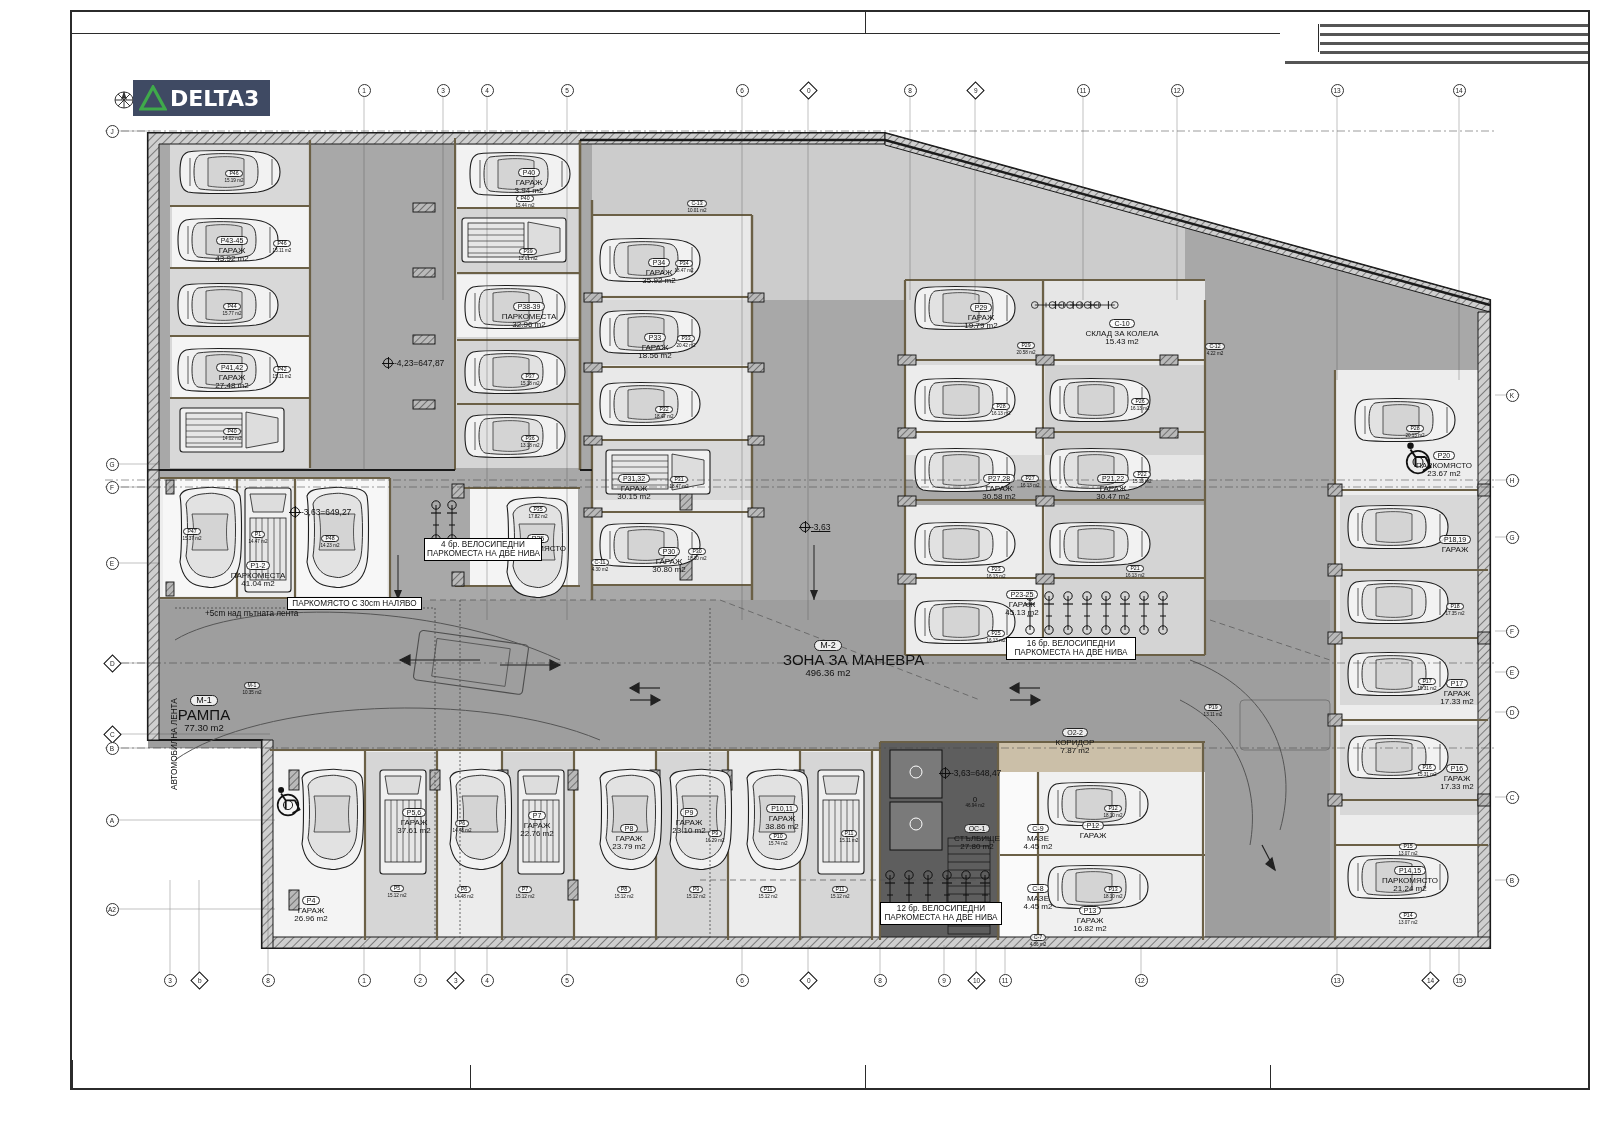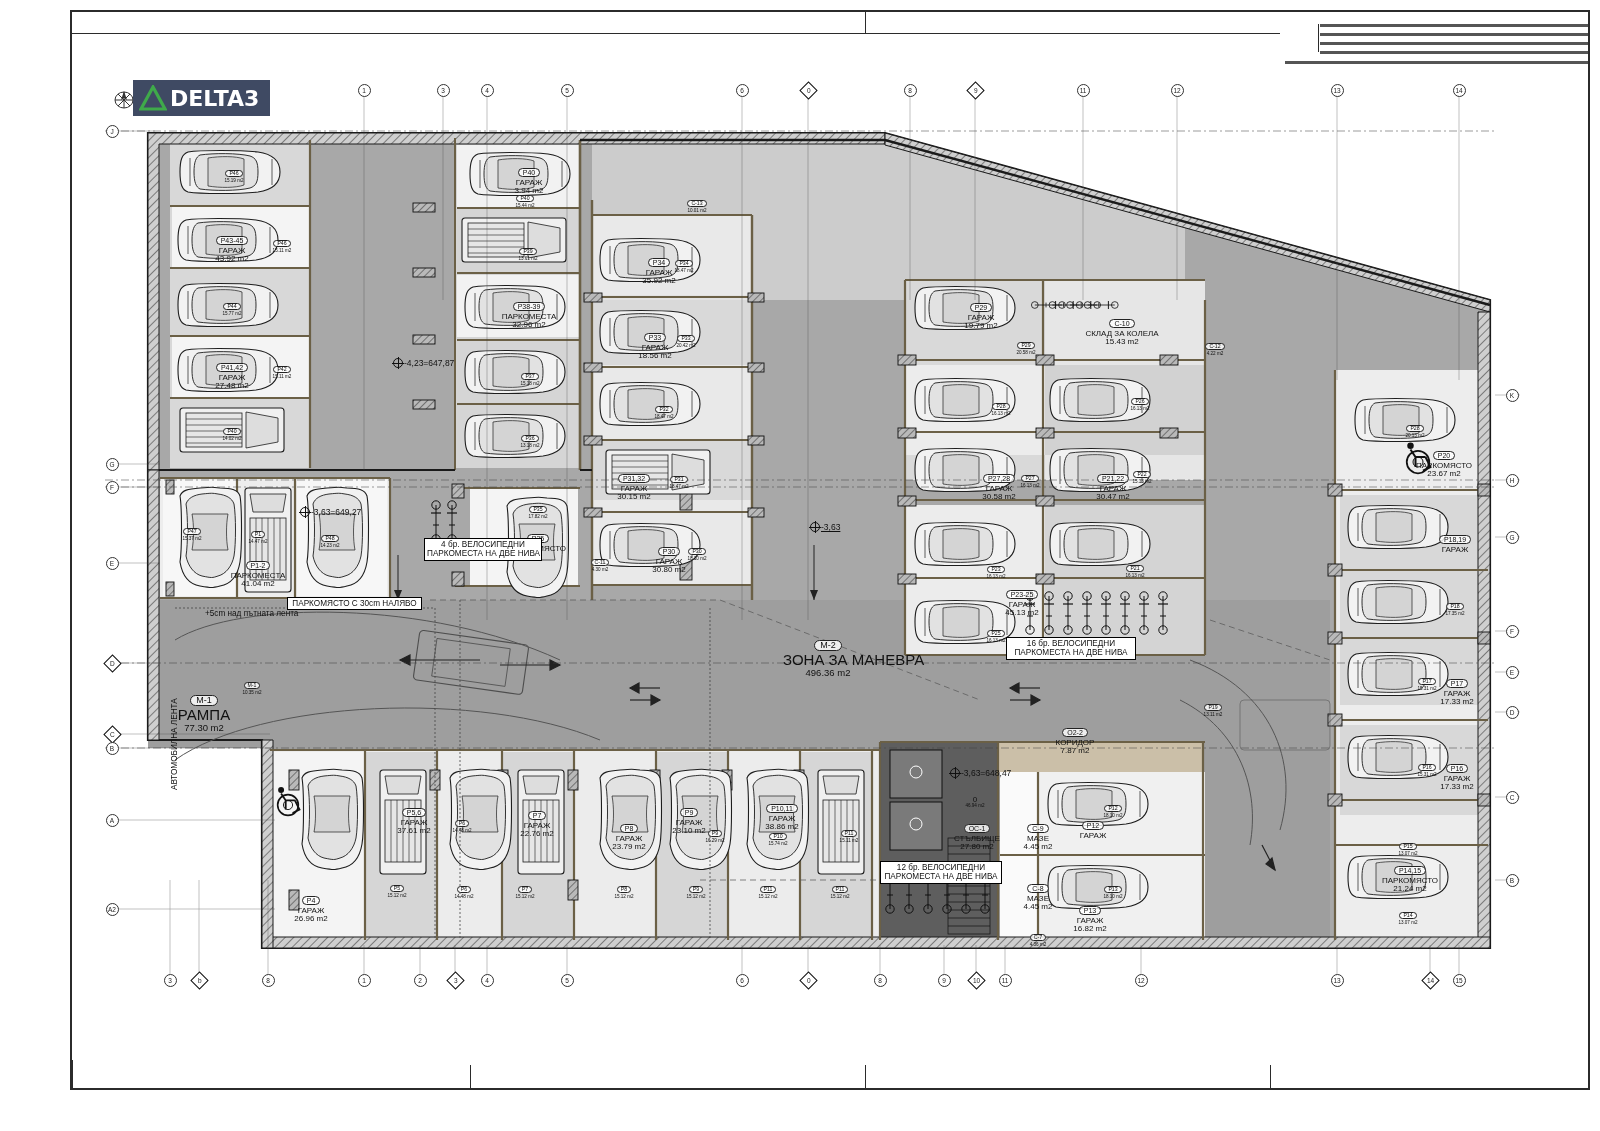--- a/index.html
+++ b/index.html
@@ -52,21 +52,21 @@
   .lbl.big .ar { font-size:9.5px; }
   .lbl.tiny .tag { font-size:5.2px; padding:0 3px; border-radius:6px;}
   .lbl.tiny .ar { font-size:4.6px; }
 
   .note { position:absolute; background:#fff; border:1px solid #000;
      font-size:8.2px; color:#111; text-align:center; padding:1px 2px;
      line-height:1.15; white-space:nowrap;
      font-family:"Liberation Sans", sans-serif; }
 
   .elev { position:absolute; font-size:8.5px; color:#111; white-space:nowrap;
-     font-family:"Liberation Sans", sans-serif;margin-left:10px; }
+     font-family:"Liberation Sans", sans-serif; }
   .elev .sym { display:inline-block; width:10px; height:10px; border:1px solid #111;
      border-radius:50%; position:relative; vertical-align:-2px; margin-right:1px; }
   .elev .sym:before,.elev .sym:after{content:"";position:absolute;background:#111;}
   .elev .sym:before{left:-2px;top:3.5px;width:12px;height:1px;}
   .elev .sym:after{left:3.5px;top:-2px;width:1px;height:12px;}
 
   
   .bub { position:absolute; width:13px; height:13px; border:1px solid #333;
      border-radius:50%; background:#fff; font-size:6.5px; color:#222;
      display:flex; align-items:center; justify-content:center;
@@ -1191,21 +1191,21 @@
 
   <div id="note-layer">
       <div class="note" style="left: 424px; top: 538px; width: 118px;">
         <div>4 бр. ВЕЛОСИПЕДНИ</div>
         <div>ПАРКОМЕСТА НА ДВЕ НИВА</div>
       </div>
       <div class="note" style="left: 1006px; top: 637px; width: 130px;">
         <div>16 бр. ВЕЛОСИПЕДНИ</div>
         <div>ПАРКОМЕСТА НА ДВЕ НИВА</div>
       </div>
-      <div class="note" style="left: 880px; top: 861px; width: 122px; text-align: center;">
+      <div class="note" style="left: 880px; top: 902px; width: 122px; text-align: center;">
         <div>12 бр. ВЕЛОСИПЕДНИ</div>
         <div>ПАРКОМЕСТА НА ДВЕ НИВА</div>
       </div>
       <div class="note" style="left: 287px; top: 597px; width: 135px;">
         <div>ПАРКОМЯСТО С 30cm НАЛЯВО</div>
       </div>
       <div style="position: absolute; font-size: 8.2px; color: rgb(17, 17, 17); white-space: nowrap; font-family: &quot;Liberation Sans&quot;, sans-serif; left: 205px; top: 609px;">+5cm над пътната лента</div>
       <div style="position: absolute; font-size: 8.2px; color: rgb(17, 17, 17); white-space: nowrap; font-family: &quot;Liberation Sans&quot;, sans-serif; left: 170px; top: 790px; transform: rotate(-90deg); transform-origin: 0px 0px;">АВТОМОБИЛНА ЛЕНТА</div>
       <div class="elev" style="left: 383px; top: 358px;"><span class="sym"></span><span>-4,23=647,87</span></div>
       <div class="elev" style="left: 800px; top: 522px; text-decoration: underline;"><span class="sym"></span><span>-3,63</span></div>

